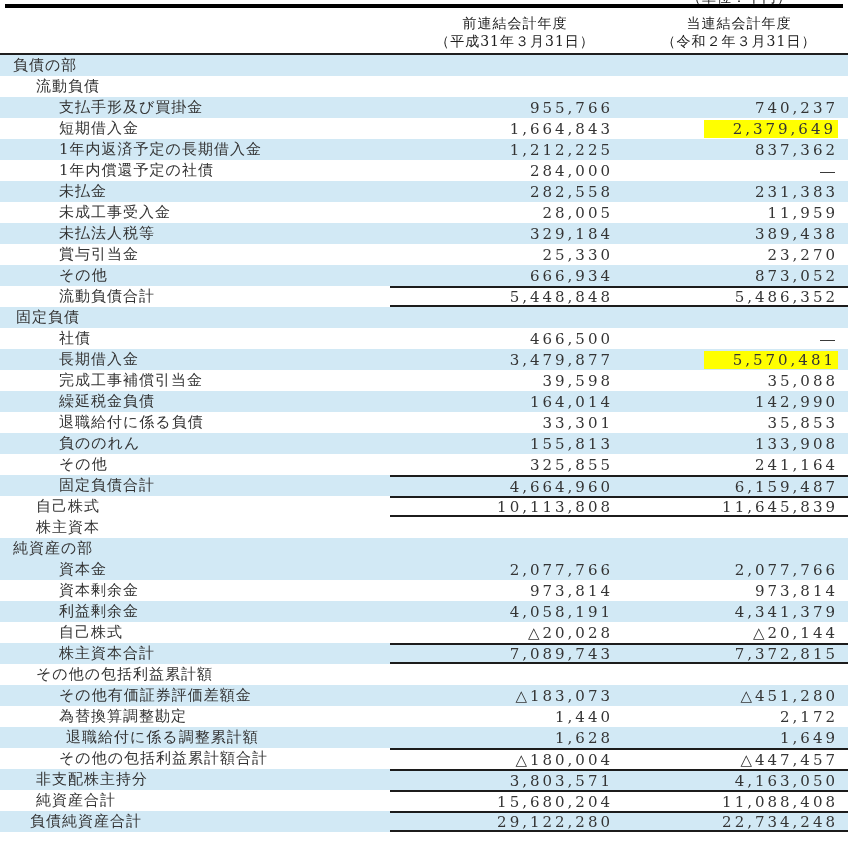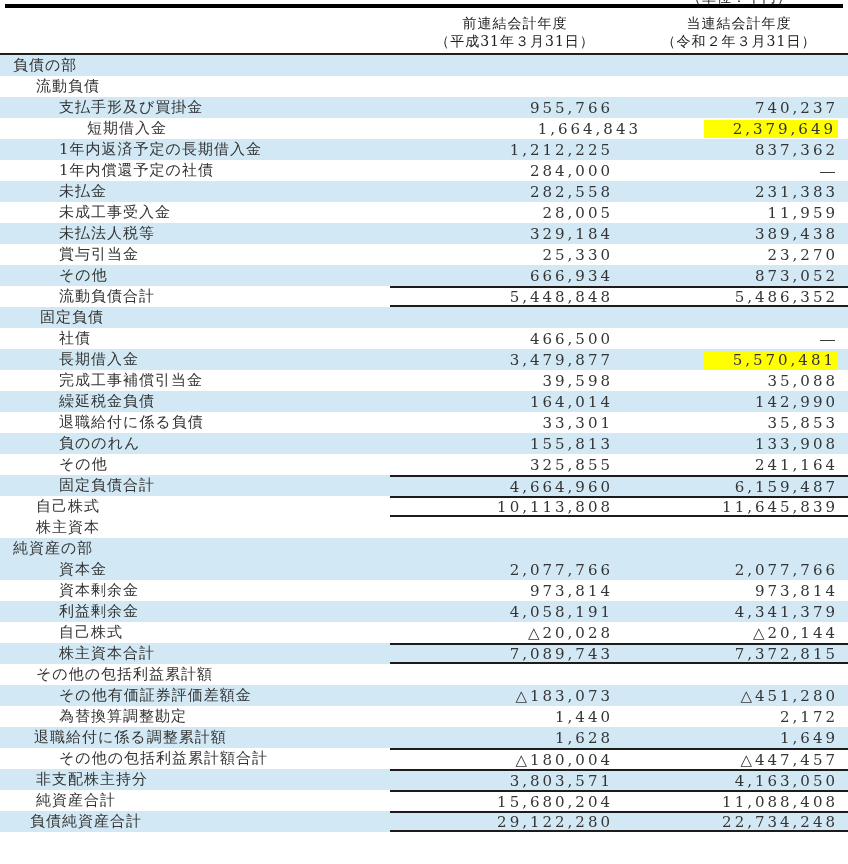--- a/index.html
+++ b/index.html
@@ -69,21 +69,21 @@
 
   <div class="row shade">
     <div class="cell label" style="padding-left: 59px;">支払手形及び買掛金</div>
     <div class="nums">
       <div class="cell num prev">955,766</div>
       <div class="cell num curr">740,237</div>
     </div>
   </div>
 
   <div class="row">
-    <div class="cell label" style="padding-left: 59px; margin-left: 28px;">短期借入金</div>
+    <div class="cell label" style="padding-left: 59px;">短期借入金</div>
     <div class="nums">
       <div class="cell num prev">1,664,843</div>
       <div class="cell num curr">
           <span class="hl" style="background: rgb(255, 255, 0);">2,379,649</span>
         </div>
     </div>
   </div>
 
   <div class="row shade">
     <div class="cell label" style="padding-left: 59px;">1年内返済予定の長期借入金</div>
@@ -143,21 +143,21 @@
 
   <div class="row">
     <div class="cell label" style="padding-left: 59px;">流動負債合計</div>
     <div class="nums lt lb">
       <div class="cell num prev">5,448,848</div>
       <div class="cell num curr">5,486,352</div>
     </div>
   </div>
 
   <div class="row shade">
-    <div class="cell label" style="padding-left: 40px;">固定負債</div>
+    <div class="cell label" style="padding-left: 16px;">固定負債</div>
     <div class="nums">
       <div class="cell num prev"></div>
       <div class="cell num curr"></div>
     </div>
   </div>
 
   <div class="row">
     <div class="cell label" style="padding-left: 59px;">社債</div>
     <div class="nums">
       <div class="cell num prev">466,500</div>
@@ -305,21 +305,21 @@
 
   <div class="row">
     <div class="cell label" style="padding-left: 59px;">為替換算調整勘定</div>
     <div class="nums">
       <div class="cell num prev">1,440</div>
       <div class="cell num curr">2,172</div>
     </div>
   </div>
 
   <div class="row shade">
-    <div class="cell label" style="padding-left: 34px;">退職給付に係る調整累計額</div>
+    <div class="cell label" style="padding-left: 66px;">退職給付に係る調整累計額</div>
     <div class="nums">
       <div class="cell num prev">1,628</div>
       <div class="cell num curr">1,649</div>
     </div>
   </div>
 
   <div class="row">
     <div class="cell label" style="padding-left: 59px;">その他の包括利益累計額合計</div>
     <div class="nums lt">
       <div class="cell num prev">△180,004</div>

